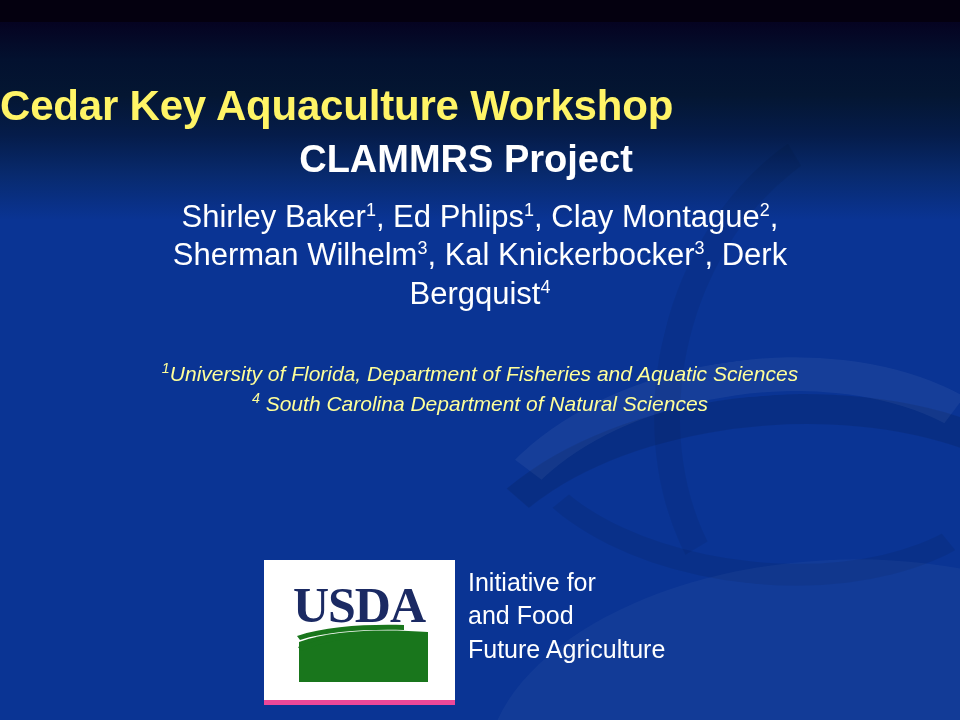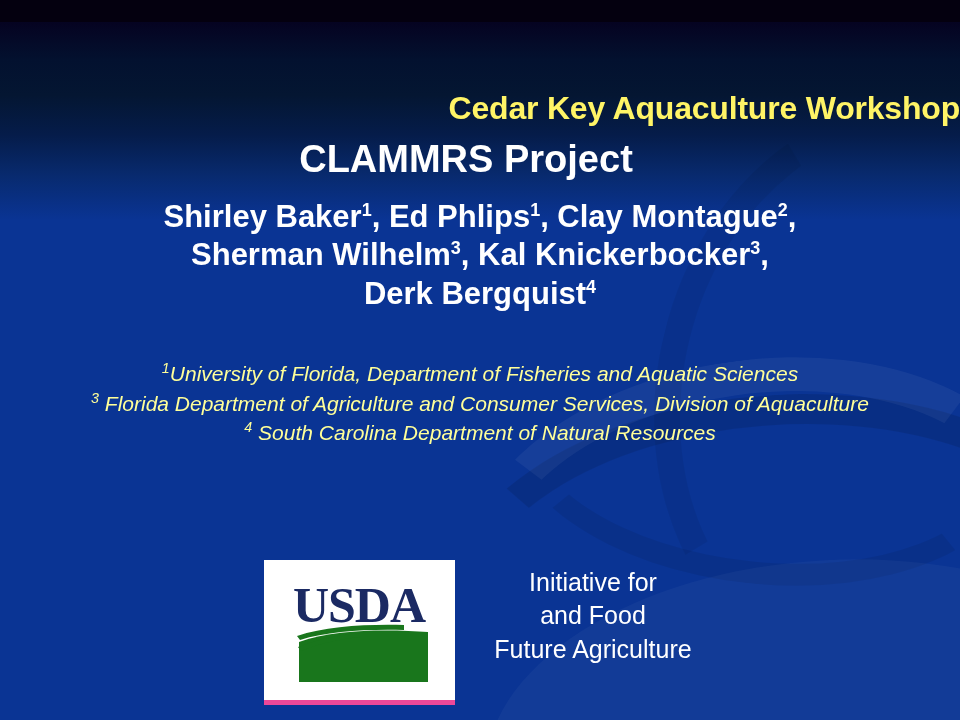--- a/index.html
+++ b/index.html
@@ -88,25 +88,25 @@
     transform: rotate(-3deg);
   }
 
   
   .content {
     position: absolute;
     inset: 0;
   }
   .title-main {
     position: absolute;
-    left: 0; top: 92px;
+    left: 0; top: 84px;
     width: 960px;
-    text-align: right;
+    text-align: left;
     color: #FFF466;
-    font-size: 32px;
+    font-size: 42px;
     font-weight: bold;
     letter-spacing: -0.2px;
     line-height: 1.05;
     white-space: nowrap;
   }
   .title-sub {
     position: absolute;
     left: 0; top: 140px;
     width: 932px;
     text-align: center;
@@ -115,21 +115,21 @@
     font-weight: bold;
     line-height: 1.05;
   }
   .authors {
     position: absolute;
     left: 160px; top: 198px;
     width: 640px;
     text-align: center;
     color: #FFFFFF;
     font-size: 31px;
-    font-weight: bold;
+    font-weight: normal;
     line-height: 1.24;
   }
   .authors sup {
     font-size: 0.58em;
     vertical-align: super;
     line-height: 0;
   }
 
   .affils {
     position: absolute;
@@ -166,21 +166,21 @@
   }
 
   .usda-caption {
     position: absolute;
     left: 468px; top: 566px;
     width: 250px;
     color: #FFFFFF;
     font-size: 25px;
     font-weight: normal;
     line-height: 1.33;
-    text-align: center;
+    text-align: left;
   }
   .cap-line { display: block; }
 </style>
 </head>
 <body>
 
 <div id="slide">
 
   <div class="bg-base"></div>
   <div class="bg-gradient"></div>
@@ -199,22 +199,21 @@
     <div class="title-sub">CLAMMRS Project</div>
 
     <div class="authors">
       <span>Shirley Baker</span><sup>1</sup><span>, Ed Phlips</span><sup>1</sup><span>, Clay</span>
       <span>Montague</span><sup>2</sup><span>, Sherman Wilhelm</span><sup>3</sup><span>, Kal</span>
       <span>Knickerbocker</span><sup>3</sup><span>, Derk Bergquist</span><sup>4</sup>
     </div>
 
     <div class="affils">
       <div class="affil-line"><sup>1</sup><span>University of Florida, Department of Fisheries and Aquatic Sciences</span></div>
-      <div class="affil-line"><sup>3</sup><span> Florida Department of Agriculture and Consumer Services, Division of Aquaculture</span></div>
-      <div class="affil-line"><sup>4</sup><span> South Carolina Department of Natural Resources</span></div>
+      <div class="affil-line"><sup>4</sup><span> South Carolina Department of Natural Sciences</span></div>
     </div>
 
     <div class="usda-box">
       <svg class="usda-svg" viewBox="0 0 191 140" xmlns="http://www.w3.org/2000/svg">
         <rect x="0" y="0" width="191" height="140" fill="#ffffff"></rect>
         <text x="95" y="62" text-anchor="middle" font-family="Liberation Serif, serif" font-size="50" font-weight="bold" fill="#1B2A63" letter-spacing="-1">USDA</text>
         <path d="M35,82 C75,68 130,70 164,72 L164,122 L35,122 Z" fill="#19761C"></path>
         <path d="M33,76 C62,66 104,64 140,65 L140,70 C104,69 64,71 36,80 Z" fill="#19761C"></path>
         <path d="M34,87 C55,79 76,75 96,73 L96,77 C77,79 57,83 37,91 Z" fill="#19761C"></path>
       </svg>

